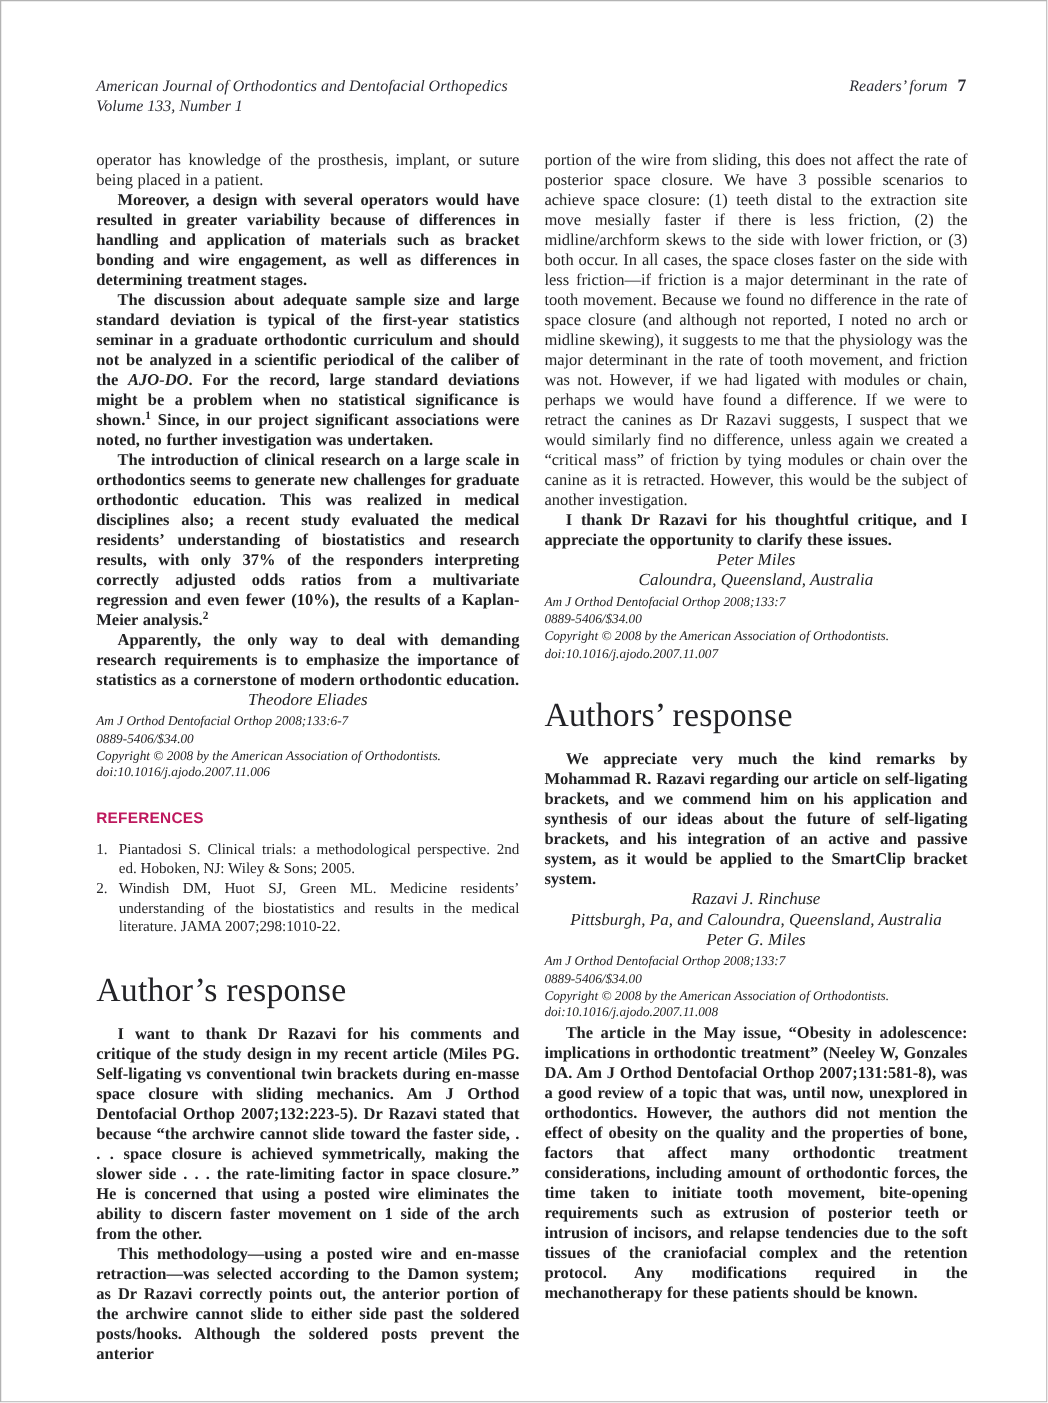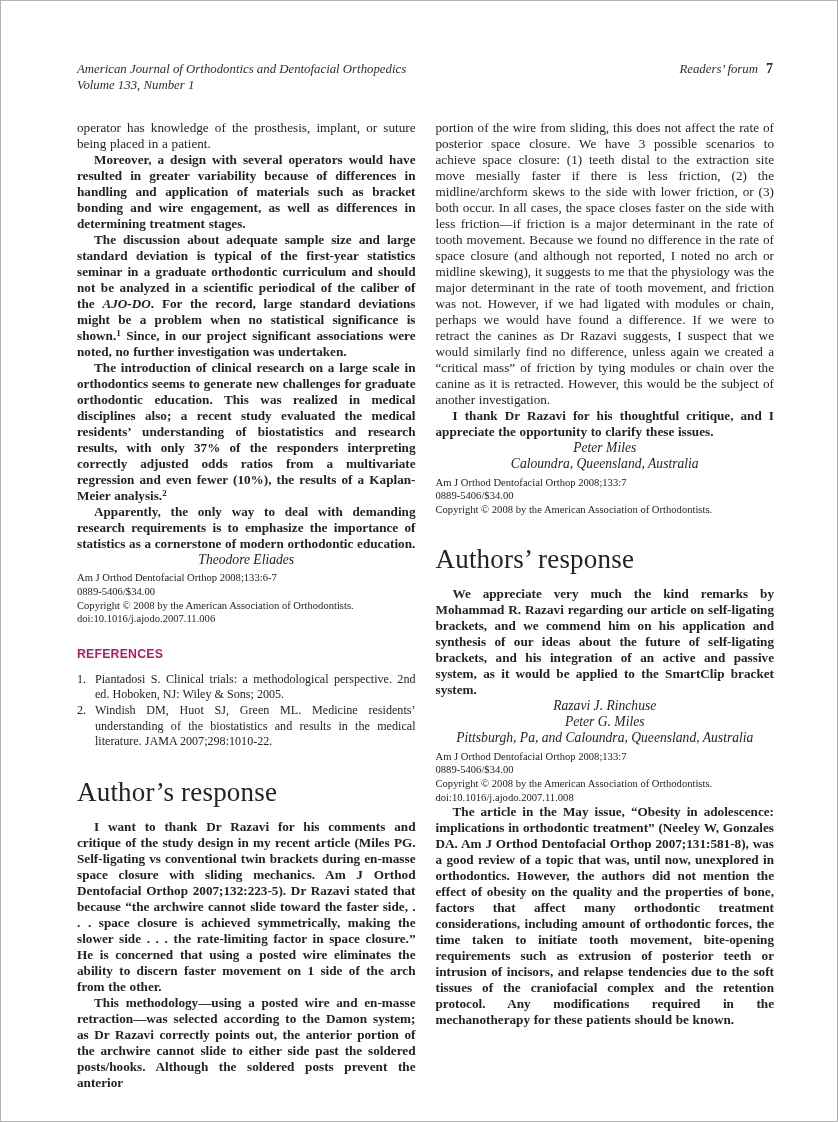--- a/index.html
+++ b/index.html
@@ -22,21 +22,21 @@
   .col{width:340px;}
   p.body{
     margin:0;font-size:13.2px;line-height:16px;text-align:justify;
     word-spacing:0.4px;
   }
   p.indent{text-indent:17px;font-weight:bold;}
   .sig{
     text-align:center;font-style:italic;font-size:13.6px;line-height:16.4px;
   }
   .caption{
-    font-size:10.6px;line-height:13.6px;margin-top:3px;
+    font-size:10.6px;line-height:13.6px;margin-top:3px;font-style:italic;
   }
   .refs-heading{
     font-family:"Liberation Sans","DejaVu Sans",sans-serif;
     font-weight:bold;font-size:12.3px;letter-spacing:0.2px;
     margin-top:21px;color:#be185d;
   }
   .refs{margin-top:11px;font-size:12.1px;line-height:15.6px;}
   .ref{display:flex;gap:5px;margin:0;}
   .ref-num{width:13px;flex:0 0 13px;}
   .ref-text{text-align:justify;flex:1;}
@@ -95,26 +95,27 @@
 
     <div class="col">
       <p class="body">portion of the wire from sliding, this does not affect the rate of posterior space closure. We have 3 possible scenarios to achieve space closure: (1) teeth distal to the extraction site move mesially faster if there is less friction, (2) the midline/archform skews to the side with lower friction, or (3) both occur. In all cases, the space closes faster on the side with less friction—if friction is a major determinant in the rate of tooth movement. Because we found no difference in the rate of space closure (and although not reported, I noted no arch or midline skewing), it suggests to me that the physiology was the major determinant in the rate of tooth movement, and friction was not. However, if we had ligated with modules or chain, perhaps we would have found a difference. If we were to retract the canines as Dr Razavi suggests, I suspect that we would similarly find no difference, unless again we created a “critical mass” of friction by tying modules or chain over the canine as it is retracted. However, this would be the subject of another investigation.</p>
       <p class="body indent">I thank Dr Razavi for his thoughtful critique, and I appreciate the opportunity to clarify these issues.</p>
       <div class="sig">Peter Miles</div>
       <div class="sig">Caloundra, Queensland, Australia</div>
       <div class="caption">
         <div>Am J Orthod Dentofacial Orthop 2008;133:7</div>
         <div>0889-5406/$34.00</div>
         <div>Copyright © 2008 by the American Association of Orthodontists.</div>
+        <div>doi:10.1016/j.ajodo.2007.11.007</div>
       </div>
       <h2 class="section">Authors’ response</h2>
       <p class="body indent">We appreciate very much the kind remarks by Mohammad R. Razavi regarding our article on self-ligating brackets, and we commend him on his application and synthesis of our ideas about the future of self-ligating brackets, and his integration of an active and passive system, as it would be applied to the SmartClip bracket system.</p>
       <div class="sig">Razavi J. Rinchuse</div>
+      <div class="sig">Pittsburgh, Pa, and Caloundra, Queensland, Australia</div>
       <div class="sig">Peter G. Miles</div>
-      <div class="sig">Pittsburgh, Pa, and Caloundra, Queensland, Australia</div>
       <div class="caption">
         <div>Am J Orthod Dentofacial Orthop 2008;133:7</div>
         <div>0889-5406/$34.00</div>
         <div>Copyright © 2008 by the American Association of Orthodontists.</div>
         <div>doi:10.1016/j.ajodo.2007.11.008</div>
       </div>
       <p class="body indent">The article in the May issue, “Obesity in adolescence: implications in orthodontic treatment” (Neeley W, Gonzales DA. Am J Orthod Dentofacial Orthop 2007;131:581-8), was a good review of a topic that was, until now, unexplored in orthodontics. However, the authors did not mention the effect of obesity on the quality and the properties of bone, factors that affect many orthodontic treatment considerations, including amount of orthodontic forces, the time taken to initiate tooth movement, bite-opening requirements such as extrusion of posterior teeth or intrusion of incisors, and relapse tendencies due to the soft tissues of the craniofacial complex and the retention protocol. Any modifications required in the mechanotherapy for these patients should be known.</p>
     </div>
 
   </div>

